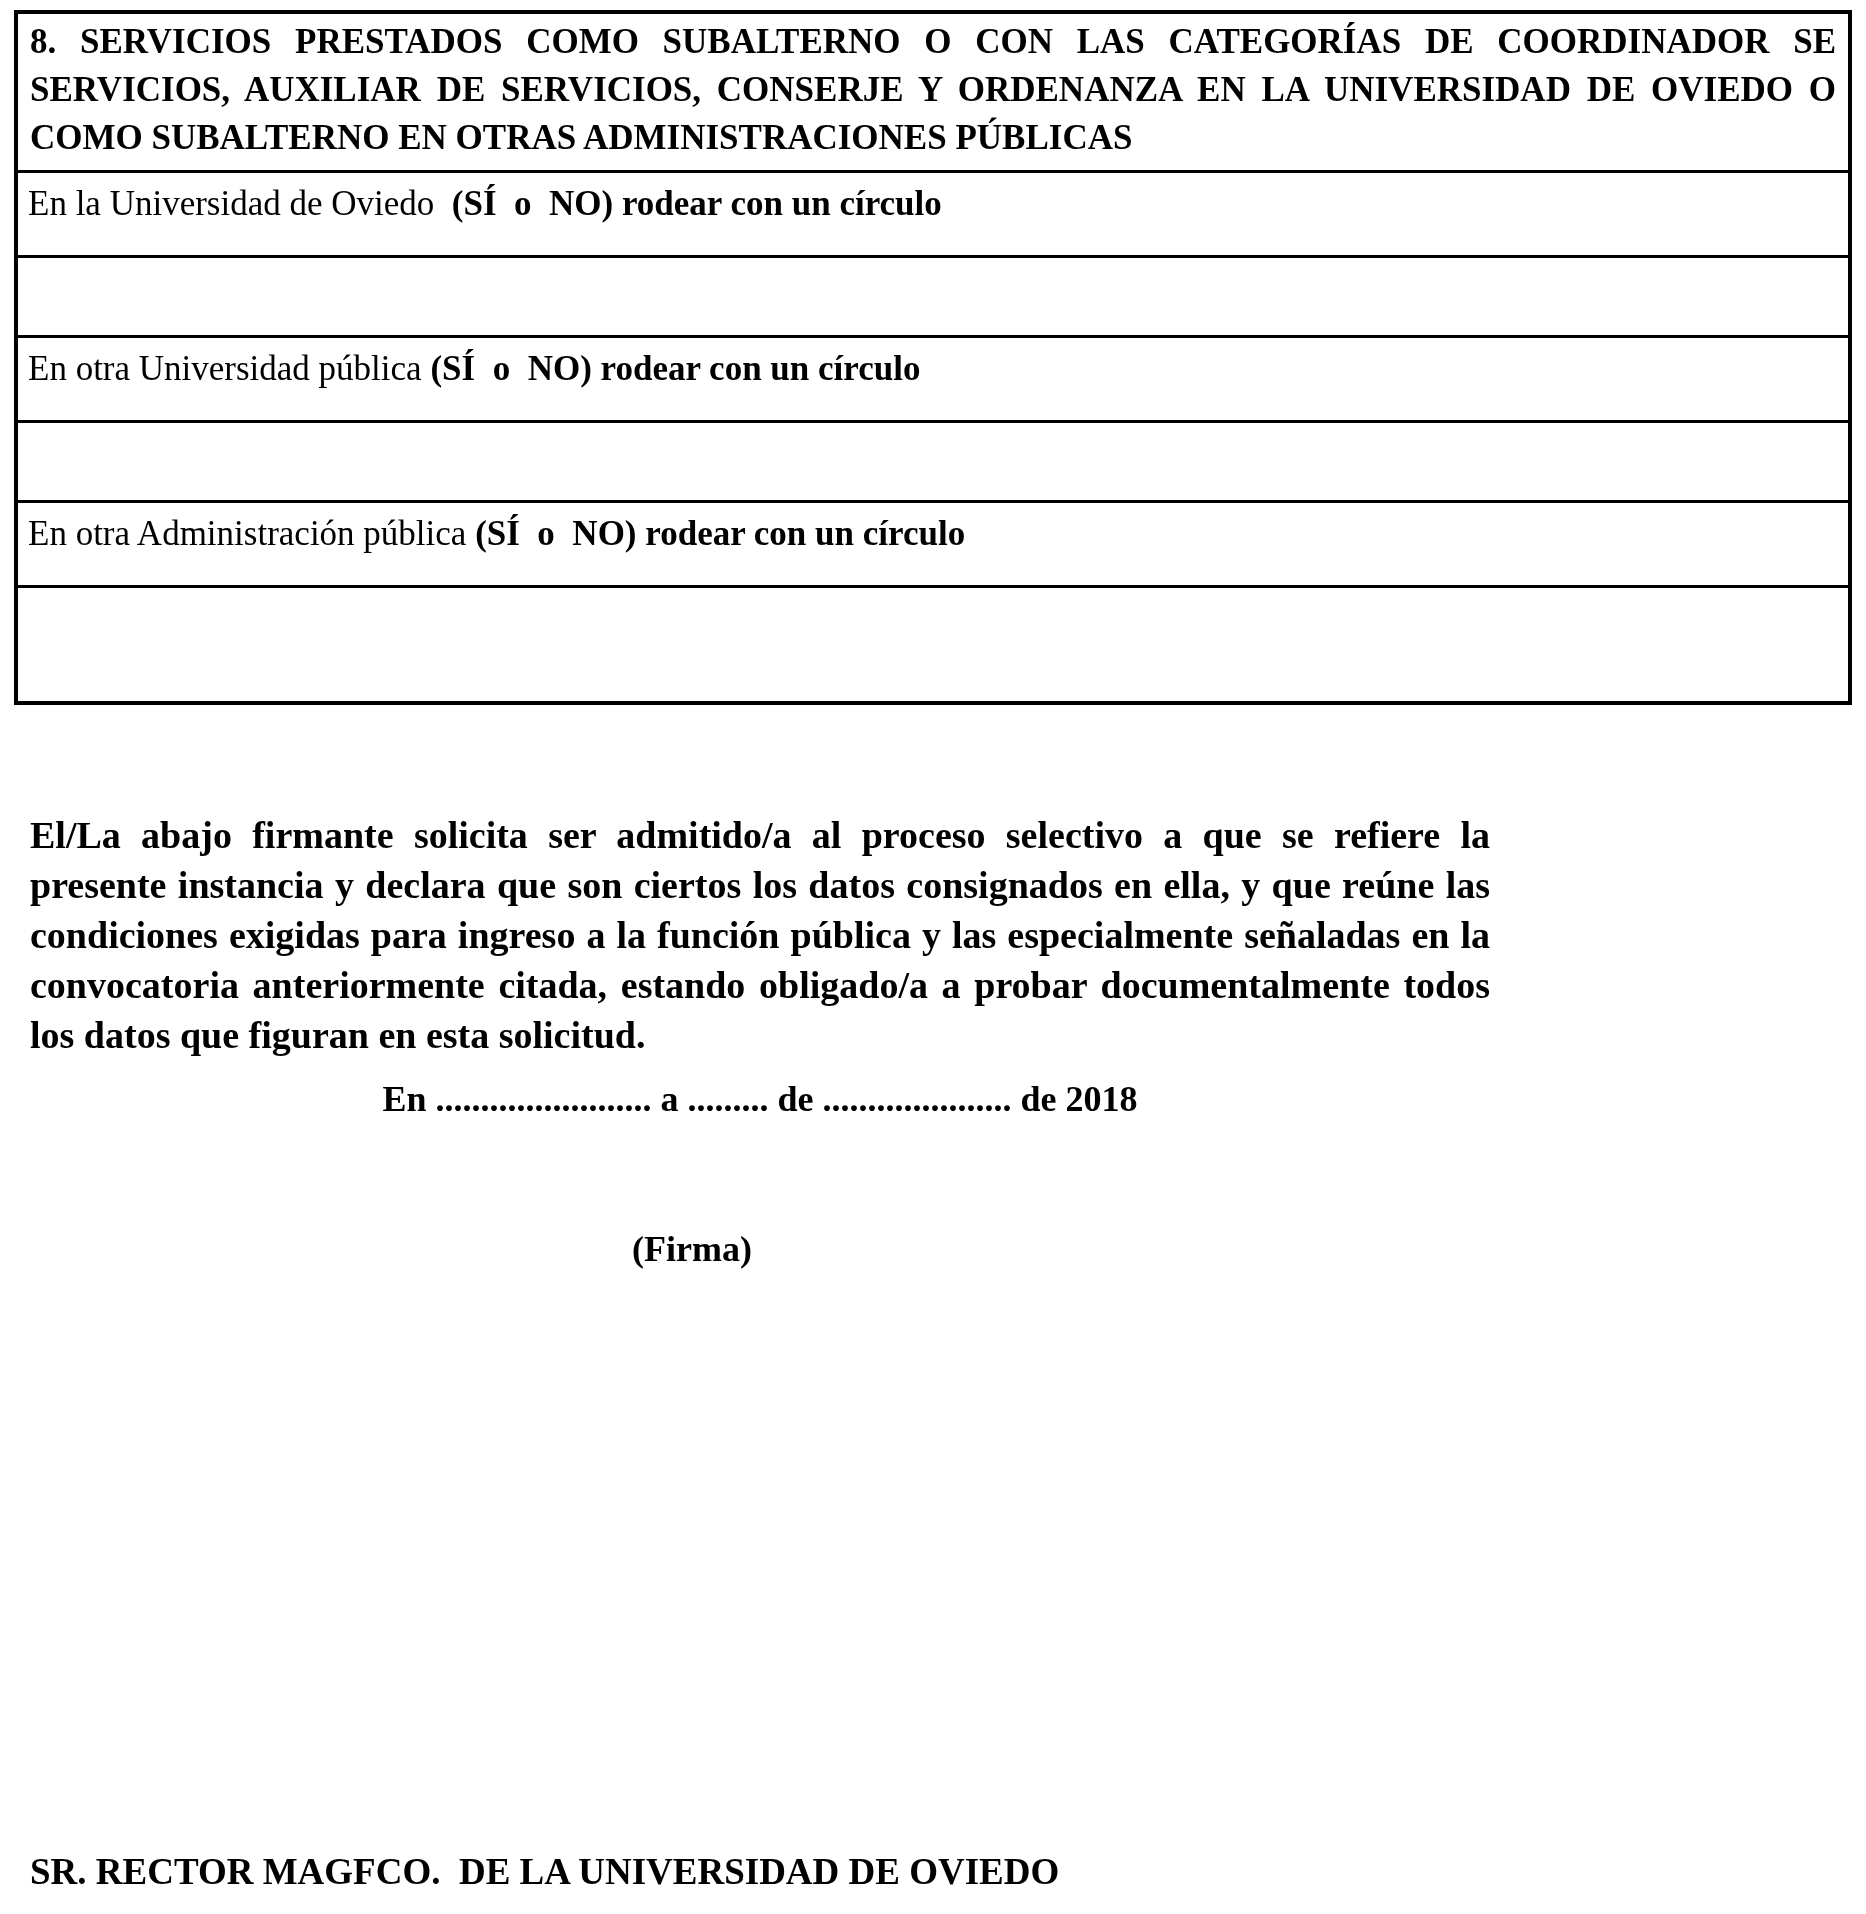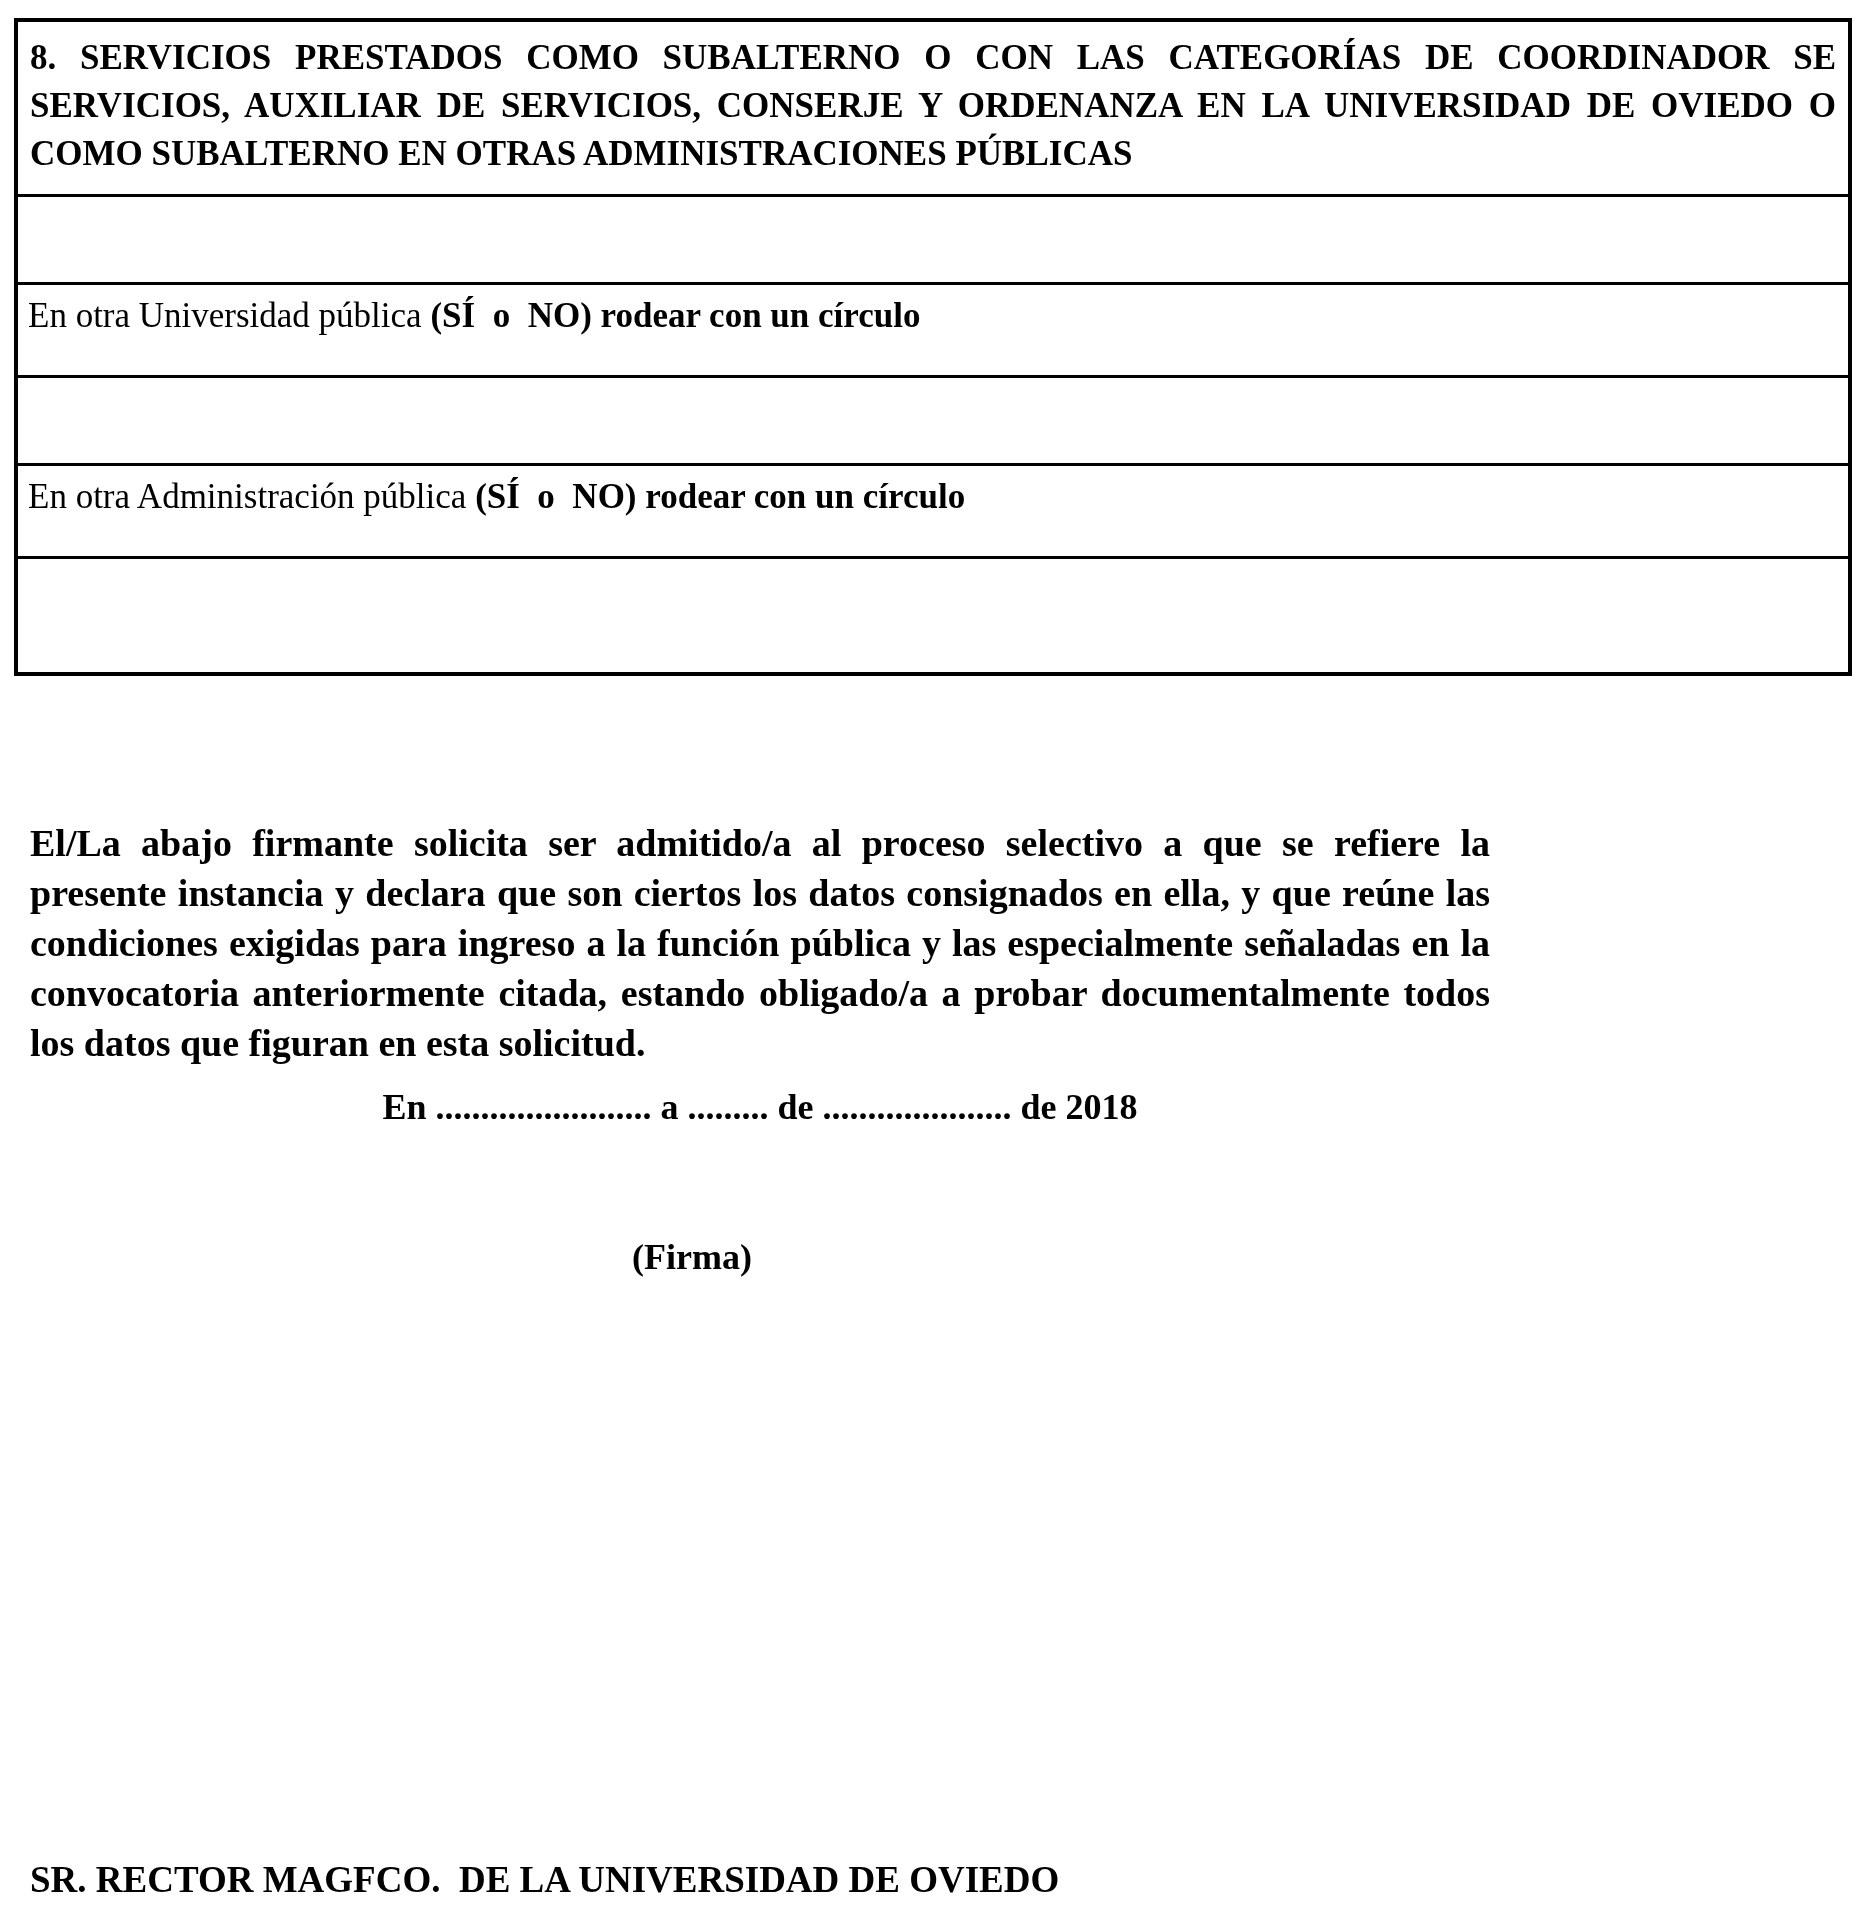--- a/index.html
+++ b/index.html
@@ -1,15 +1,15 @@
 <!DOCTYPE html>
 <html><head>
 <meta charset="utf-8">
 <style>
-  * { box-sizing: border-box; margin-top: 8px; }
+  * { box-sizing: border-box; }
   html, body { margin: 0; padding: 0; }
   body {
     width: 1866px;
     height: 1914px;
     background: #ffffff;
     color: #000000;
     font-family: "Liberation Serif", "DejaVu Serif", serif;
     position: relative;
     overflow: hidden;
   }
@@ -90,20 +90,21 @@
     white-space: pre;
   }
 </style>
 </head>
 <body>
 
 <div class="form-table">
 
   <div class="cell header-cell">8. SERVICIOS PRESTADOS COMO SUBALTERNO O CON LAS CATEGORÍAS DE COORDINADOR SE SERVICIOS, AUXILIAR DE SERVICIOS, CONSERJE Y ORDENANZA EN LA UNIVERSIDAD DE OVIEDO O COMO SUBALTERNO EN OTRAS ADMINISTRACIONES PÚBLICAS</div>
 
+  <div class="cell label-row"><span>En la Universidad de Oviedo  </span><span class="bold">(SÍ  o  NO) rodear con un círculo</span></div>
 
   <div class="cell empty-row"></div>
 
   <div class="cell label-row"><span>En otra Universidad pública </span><span class="bold">(SÍ  o  NO) rodear con un círculo</span></div>
 
   <div class="cell empty-row"></div>
 
   <div class="cell label-row"><span>En otra Administración pública </span><span class="bold">(SÍ  o  NO) rodear con un círculo</span></div>
 
   <div class="cell empty-row tall"></div>

